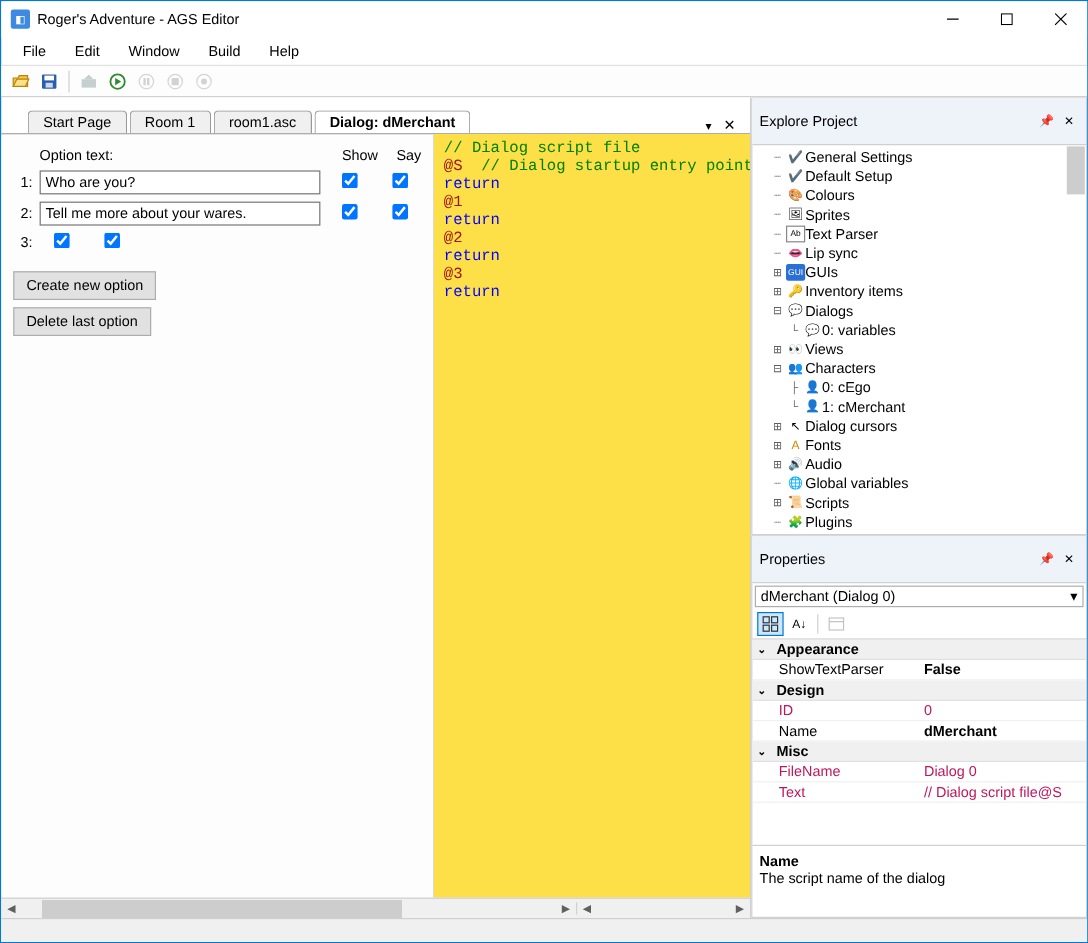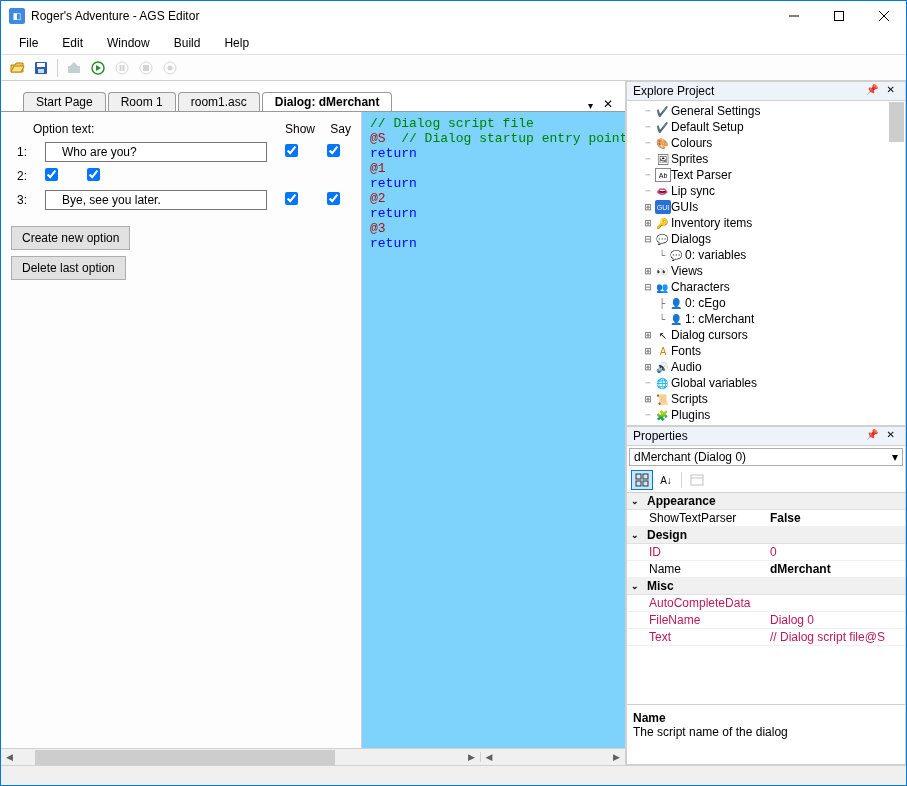--- a/index.html
+++ b/index.html
@@ -22,35 +22,35 @@
   .tab-spacer { flex:1; }
   .tab-dd { padding:0 4px; cursor:pointer; font-size:10px;}
   .tab-close { padding:0 6px; cursor:pointer; font-size:12px;}
   .workspace { flex: 1; display: flex; border-top: 1px solid #999; overflow:hidden;}
   .dialog-options { width: 360px; padding: 10px; display: flex; flex-direction: column; gap: 6px; background:#fdfdfd;}
   .opt-header { display: flex; }
   .opt-header .lbl { flex:1; }
   .hdr-show, .hdr-say { width:36px; text-align:right;}
   .option-row { display: flex; align-items: center; gap: 6px; }
   .option-row .num { width: 16px; text-align: right; }
-  .option-row input[type="text"] { flex: 1; border: 1px solid #767676; padding: 2px 16px; font-family: inherit; font-size: 12px; margin-left: 12px; }
+  .option-row input[type="text"] { flex: 1; border: 1px solid #767676; padding: 2px 4px; font-family: inherit; font-size: 12px; }
   .cb-cell { width:36px; text-align:center;}
   .btn { border: 1px solid #adadad; background: #e1e1e1; padding: 4px 10px; cursor: pointer; font-family: Liberation Sans, sans-serif; font-size:12px; width:fit-content;}
-  .script-area { flex: 1; border-left:1px solid #d0d0d0; font-family: "Consolas","Courier New",monospace; font-size: 13px; padding: 4px 0 4px 8px; white-space: pre; overflow:auto; background:#7dd3fc;}
+  .script-area { flex: 1; border-left:1px solid #d0d0d0; font-family: "Consolas","Courier New",monospace; font-size: 13px; padding: 4px 0 4px 8px; white-space: pre; overflow:auto; background:#fde047;}
   .c-comment { color: #008000; }
   .c-at { color: #a31515; }
   .c-kw { color: #0000ff; }
   .h-scroll { height:17px; border-top:1px solid #d0d0d0; display:flex; align-items:center; background:#f0f0f0;}
   .h-scroll .thumb { height:15px; background:#cdcdcd; flex:1; margin:0 17px;}
   .h-scroll .arr { width:17px; text-align:center; font-size:9px; color:#606060; cursor:pointer;}
   .right-pane { width: 280px; display: flex; flex-direction: column; background:#fff;}
   .panel { border: 1px solid #d0d0d0; display:flex; flex-direction:column;}
   .panel.explore { flex: 0 0 338px; }
   .panel.props { flex: 1; min-height:0;}
-  .panel-header { background: #eef3fa; padding: 2px 6px; display: flex; font-size:12px; border-bottom:1px solid #d0d0d0;}
+  .panel-header { background: #eef3fa; padding: 12px 6px; display: flex; align-items: center; font-size:12px; border-bottom:1px solid #d0d0d0;}
   .panel-header .t { flex: 1; }
   .pin-icon, .x-icon { cursor:pointer; padding:0 4px; font-size:10px;}
   .tree { flex:1; overflow-y: auto; overflow-x:hidden; padding: 2px 0; font-size:12px; position:relative;}
   .tree-scroll-thumb { position:absolute; right:1px; top:1px; width:15px; height:40px; background:#cdcdcd;}
   .tree-row { display: flex; align-items: center; height: 16px; cursor: pointer; padding-right:2px;}
   .tw { display:inline-block; width:14px; text-align:center; font-size:9px; color:#606060;}
   .ti { width:16px; height:14px; display:inline-flex; align-items:center; justify-content:center; font-size:10px;}
   .props-combo { border:1px solid #abadb3; margin:2px; padding:1px 4px; display:flex; align-items:center; background:#fff;}
   .props-combo .v{flex:1;}
   .props-tb { display:flex; gap:2px; padding:2px 4px; border-bottom:1px solid #d0d0d0;}
@@ -171,26 +171,26 @@
           <span class="hdr-say">Say</span>
         </div>
         <div class="option-row">
           <span class="num">1:</span>
           <input type="text" value="Who are you?" style="">
           <span class="cb-cell"><input type="checkbox" checked="" style=""></span>
           <span class="cb-cell"><input type="checkbox" checked="" style=""></span>
         </div>
         <div class="option-row">
           <span class="num">2:</span>
+          <input type="text" value="Tell me more about your wares." style="">
           <span class="cb-cell"><input type="checkbox" checked="" style=""></span>
           <span class="cb-cell"><input type="checkbox" checked="" style=""></span>
         </div>
         <div class="option-row">
           <span class="num">3:</span>
-          <input type="text" value="Bye, see you later." style="">
           <span class="cb-cell"><input type="checkbox" checked="" style=""></span>
           <span class="cb-cell"><input type="checkbox" checked="" style=""></span>
         </div>
         <div style="height:4px"></div>
         <button class="btn">Create new option</button>
         <button class="btn">Delete last option</button>
       </div>
       <div class="script-area"><span class="c-comment">// Dialog script file</span>
 <span class="c-at">@S</span><span class="c-comment">  // Dialog startup entry point</span>
 <span class="c-kw">return</span>
@@ -396,24 +396,20 @@
           </div>
         <div class="grid-row">
             <span class="k">Name</span>
             <span class="v bold">dMerchant</span>
           </div>
         <div class="grid-cat">
             <span class="chev">⌄</span>
             <span>Misc</span>
           </div>
         <div class="grid-row ro">
-            <span class="k">AutoCompleteData</span>
-            <span class="v"></span>
-          </div>
-        <div class="grid-row ro">
             <span class="k">FileName</span>
             <span class="v">Dialog 0</span>
           </div>
         <div class="grid-row ro">
             <span class="k">Text</span>
             <span class="v" style="white-space:nowrap;overflow:hidden">// Dialog script file@S</span>
           </div>
       </div>
       <div class="help-box">
         <div class="hn">Name</div>

